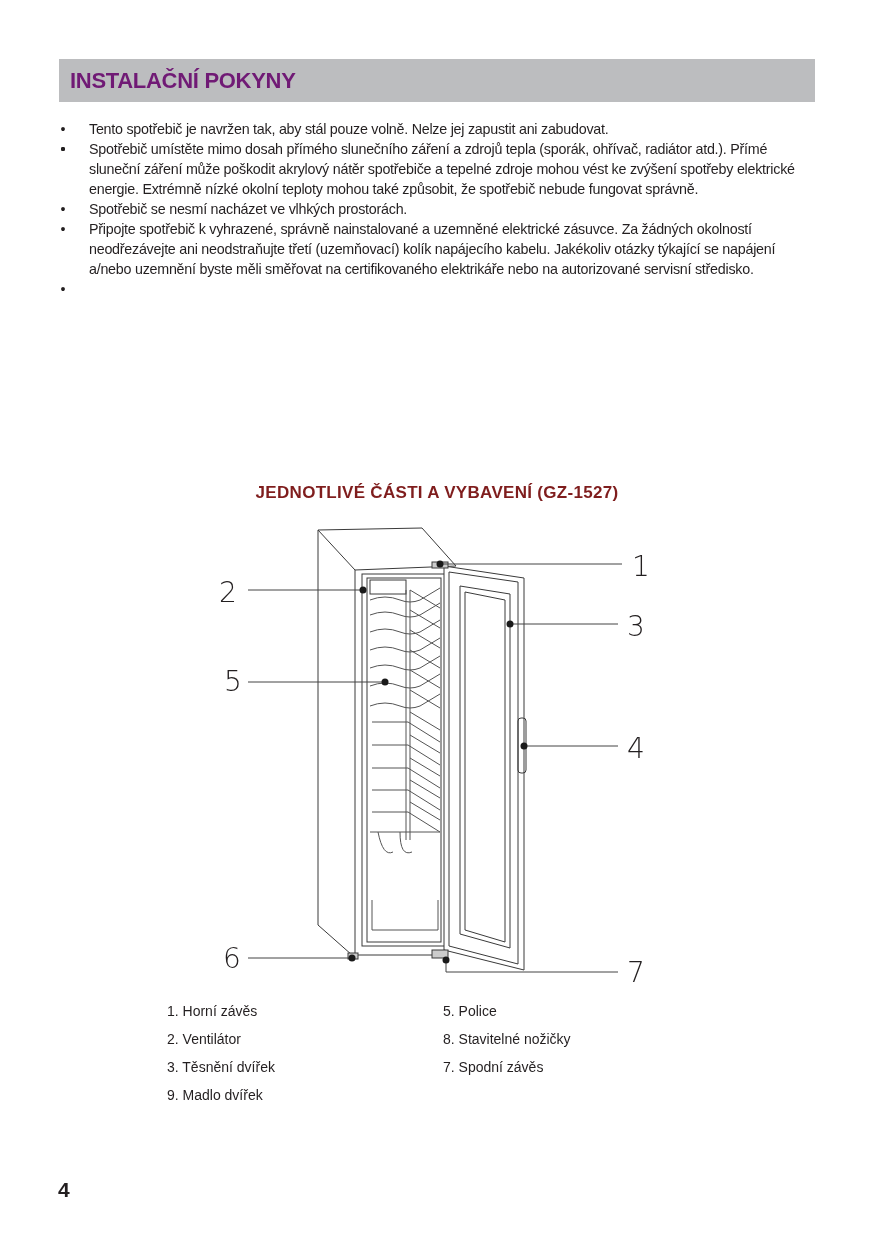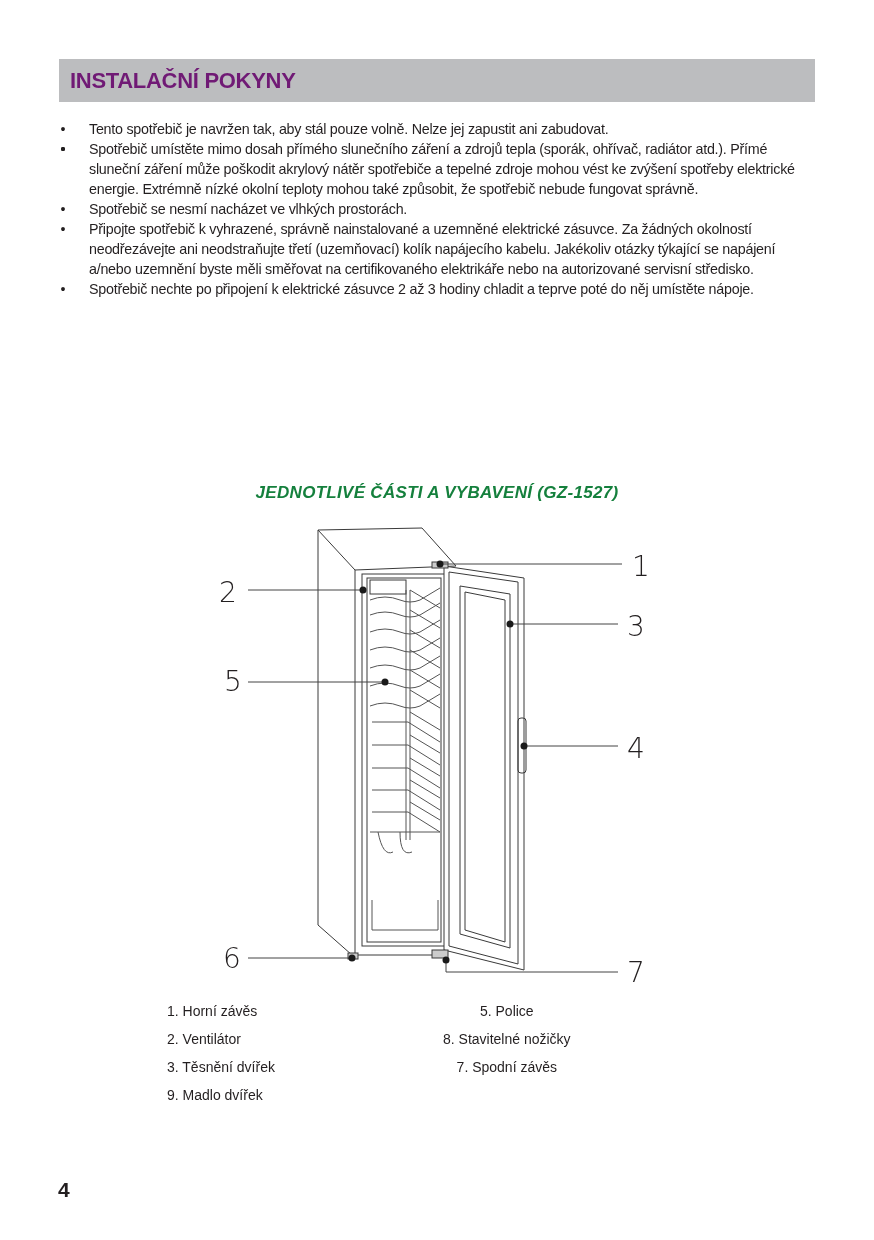--- a/index.html
+++ b/index.html
@@ -7,44 +7,44 @@
          font-family:"Liberation Sans", sans-serif; color:#231f20; }
   .header-bar { position:absolute; left:59px; top:59px; width:756px; height:43px;
                 background:#bcbdbf; }
   .header-title { position:absolute; left:11px; top:9px; font-size:22px; font-weight:bold;
                   letter-spacing:-0.3px; color:#701a75; }
   .bullets { position:absolute; left:58px; top:119px; width:760px; list-style:none; margin:0; padding:0; }
   .bullets li { position:relative; padding-left:31px; font-size:14.3px; line-height:20px;
                 letter-spacing:-0.25px; }
   .bullets li .dot { position:absolute; left:0; top:0; width:10px; text-align:center; }
   .section-title { position:absolute; left:0; width:874px; top:483px; text-align:center;
-                   font-size:17px; font-weight:bold; letter-spacing:0.3px; color:#15803d;font-style:italic; }
+                   font-size:17px; font-weight:bold; letter-spacing:0.3px; color:#7f1d1d; }
   .diagram { position:absolute; left:0; top:520px; width:874px; height:470px; }
   .callout-num { position:absolute; font-size:28px; color:#231f20; font-family:"DejaVu Sans", sans-serif; font-weight:300; }
   .legend { position:absolute; top:1000px; font-size:14px; }
   .legend div { height:28px; line-height:22px; }
   .legend-left { left:167px; }
-  .legend-right { left:443px;text-align:center; }
+  .legend-right { left:443px; }
   .page-number { position:absolute; left:58px; top:1178px; font-size:21px; font-weight:bold; }
 </style>
 </head>
 <body>
 
 <div class="header-bar">
   <span class="header-title">INSTALAČNÍ POKYNY</span>
 </div>
 
 <ul class="bullets">
   <li><span class="dot">•</span><span>Tento spotřebič je navržen tak, aby stál pouze volně. Nelze jej zapustit ani zabudovat.</span></li>
   <li><span class="dot">•</span></li>
   <li><span class="dot">•</span></li>
   <li><span class="dot">•</span><span>Spotřebič umístěte mimo dosah přímého slunečního záření a zdrojů tepla (sporák, ohřívač, radiátor atd.). Přímé sluneční záření může poškodit akrylový nátěr spotřebiče a tepelné zdroje mohou vést ke zvýšení spotřeby elektrické energie. Extrémně nízké okolní teploty mohou také způsobit, že spotřebič nebude fungovat správně.</span></li>
   <li><span class="dot">•</span><span>Spotřebič se nesmí nacházet ve vlhkých prostorách.</span></li>
   <li><span class="dot">•</span><span>Připojte spotřebič k vyhrazené, správně nainstalované a uzemněné elektrické zásuvce. Za žádných okolností neodřezávejte ani neodstraňujte třetí (uzemňovací) kolík napájecího kabelu. Jakékoliv otázky týkající se napájení a/nebo uzemnění byste měli směřovat na certifikovaného elektrikáře nebo na autorizované servisní středisko.</span></li>
-  <li><span class="dot">•</span><span>Spotřebič nechte po připojení k elektrické zásuvce 2 až 3 hodiny chladit a teprve poté do něj umístěte nápoje.</span></li>
+  <li><span class="dot">•</span></li>
 </ul>
 
 <div class="section-title">JEDNOTLIVÉ ČÁSTI A VYBAVENÍ (GZ-1527)</div>
 
 <div class="diagram">
   <svg width="874" height="470" viewBox="0 520 874 470" xmlns="http://www.w3.org/2000/svg" style="position:absolute;left:0;top:0;">
     <g fill="none" stroke="#3a3a3a" stroke-width="1">
 
       <polygon points="318,530 422,528 456,566 355,570" fill="#fff"></polygon>
       <line x1="318" y1="530" x2="318" y2="925"></line>

